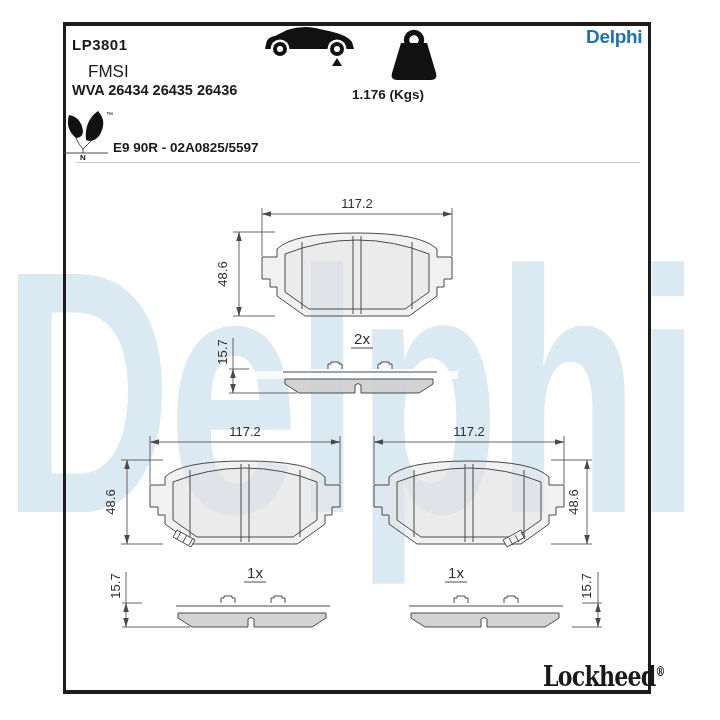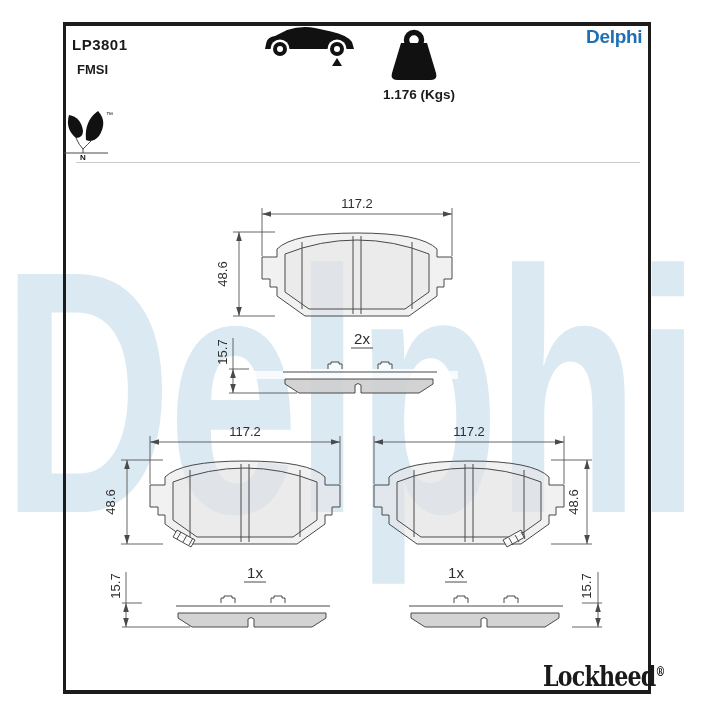--- a/index.html
+++ b/index.html
@@ -10,23 +10,23 @@
   .watermark{position:absolute;left:2px;top:219px;z-index:0;font-size:346px;font-weight:bold;
              line-height:1;letter-spacing:-6px;color:#dbe9f3;white-space:nowrap;
              transform:scaleX(0.68);transform-origin:left top;}
   
   .sheet{position:absolute;left:63px;top:22px;width:588px;height:672px;z-index:1;
          border:3px solid #1c1c1c;border-top-width:4px;border-bottom-width:4px;
          box-sizing:border-box;background:transparent;}
   .brand-logo{position:absolute;left:586px;top:26px;z-index:2;font-size:19px;font-weight:bold;
               letter-spacing:-0.3px;color:#1e6fb4;}
   .part-number{position:absolute;left:72px;top:36px;z-index:2;font-size:15px;font-weight:bold;letter-spacing:0.5px;}
-  .fmsi{position:absolute;left:77px;top:62px;z-index:2;font-size:13px;font-weight:bold;}
+  .fmsi{position:absolute;left:88px;top:62px;z-index:2;font-size:17px;font-weight:normal;}
   .wva{position:absolute;left:72px;top:82px;z-index:2;font-size:14.5px;font-weight:bold;}
-  .weight-value{position:absolute;left:364px;top:87px;width:110px;z-index:2;text-align:center;
+  .weight-value{position:absolute;left:352px;top:87px;width:110px;z-index:2;text-align:left;
                 font-size:13.5px;font-weight:bold;}
   .approval{position:absolute;left:113px;top:140px;z-index:2;font-size:13.5px;font-weight:bold;}
   .divider{position:absolute;left:76px;top:162px;width:564px;height:1px;background:#c9c9c9;z-index:2;}
   .lockheed{position:absolute;left:520px;top:661px;width:128px;z-index:2;text-align:right;
             font-family:"DejaVu Serif",serif;font-weight:bold;font-size:27px;letter-spacing:-1px;
             transform:scaleX(0.82);transform-origin:right center;white-space:nowrap;}
   .lockheed sup{font-size:12px;}
   
   svg{position:absolute;z-index:2;overflow:visible;}
   svg line, svg path{stroke:#4a4a4a;stroke-width:1;fill:none;}
@@ -46,20 +46,21 @@
 
 <div class="page">
 
   <div class="watermark">Delphi</div>
 
   <div class="sheet"></div>
 
   <div class="brand-logo">Delphi</div>
   <div class="part-number">LP3801</div>
   <div class="fmsi">FMSI</div>
+  <div class="wva">WVA 26434 26435 26436</div>
 
   <svg class="abs" style="left:263px;top:27px" width="94" height="42" viewBox="0 0 94 42">
     <path class="solid" d="M2,22 L3.5,15 Q5,10 12,9 L24,3 Q38,-1.5 52,1 L68,4.5 Q84,8 89,15 L91,22 Z"></path>
     <circle cx="17" cy="22" r="9.5" fill="#fff" stroke="none"></circle>
     <circle cx="74" cy="22" r="9.5" fill="#fff" stroke="none"></circle>
     <circle cx="17" cy="22" r="7" class="solid"></circle>
     <circle cx="74" cy="22" r="7" class="solid"></circle>
     <circle cx="17" cy="22" r="3" fill="#fff" stroke="none"></circle>
     <circle cx="74" cy="22" r="3" fill="#fff" stroke="none"></circle>
     <polygon class="solid" points="74,31 69,39 79,39"></polygon>
@@ -72,20 +73,21 @@
   <div class="weight-value">1.176 (Kgs)</div>
 
   <svg class="abs" style="left:62px;top:108px" width="52" height="52" viewBox="0 0 52 52">
     <path class="solid" d="M14,30 Q3,21 7,7 Q19,9 21,23 Q21,30 14,30 Z"></path>
     <path class="solid" d="M24,32 Q22,13 36,3 Q46,14 37,28 Q31,35 24,32 Z"></path>
     <path d="M14,30 Q17,37 21,41 M30,32 Q25,37 21,41 L21,45" stroke="#111" stroke-width="1.6"></path>
     <text x="44" y="9" font-size="7" fill="#111">™</text>
     <line x1="2" y1="45" x2="46" y2="45" stroke="#111" stroke-width="1.4"></line>
     <text x="21" y="52" font-size="8" text-anchor="middle" fill="#111" font-weight="bold">N</text>
   </svg>
+  <div class="approval">E9 90R - 02A0825/5597</div>
 
   <div class="divider"></div>
 
   <svg class="abs" style="left:215px;top:192px" width="250" height="132" viewBox="0 0 250 132">
     <g class="dim">
       <text x="142" y="16" text-anchor="middle">117.2</text>
       <line x1="47" y1="22" x2="237" y2="22"></line>
       <polygon points="47,22 56,19.2 56,24.8"></polygon>
         <polygon points="237,22 228,19.2 228,24.8"></polygon>
       <line x1="47" y1="16" x2="47" y2="64"></line>

